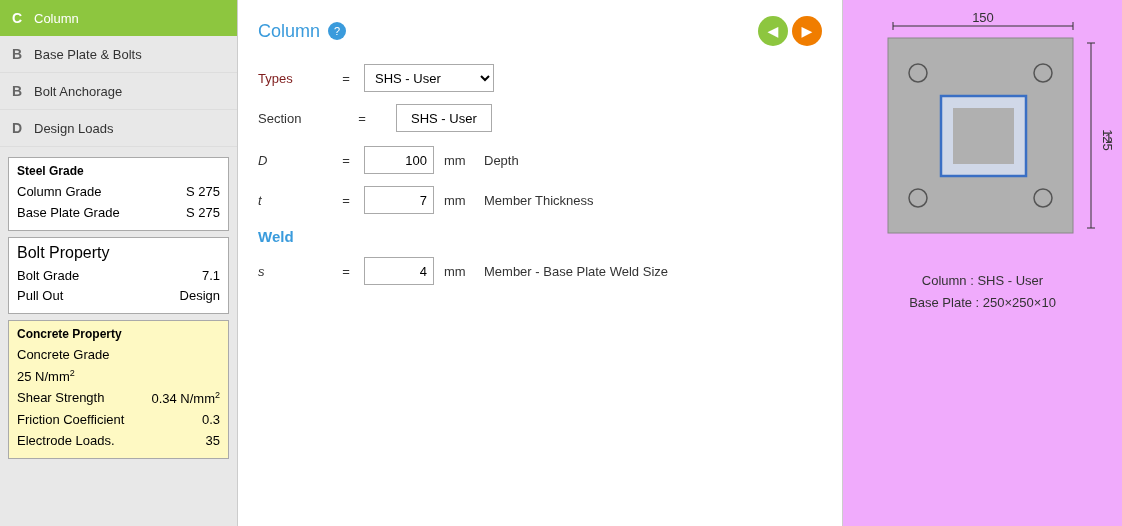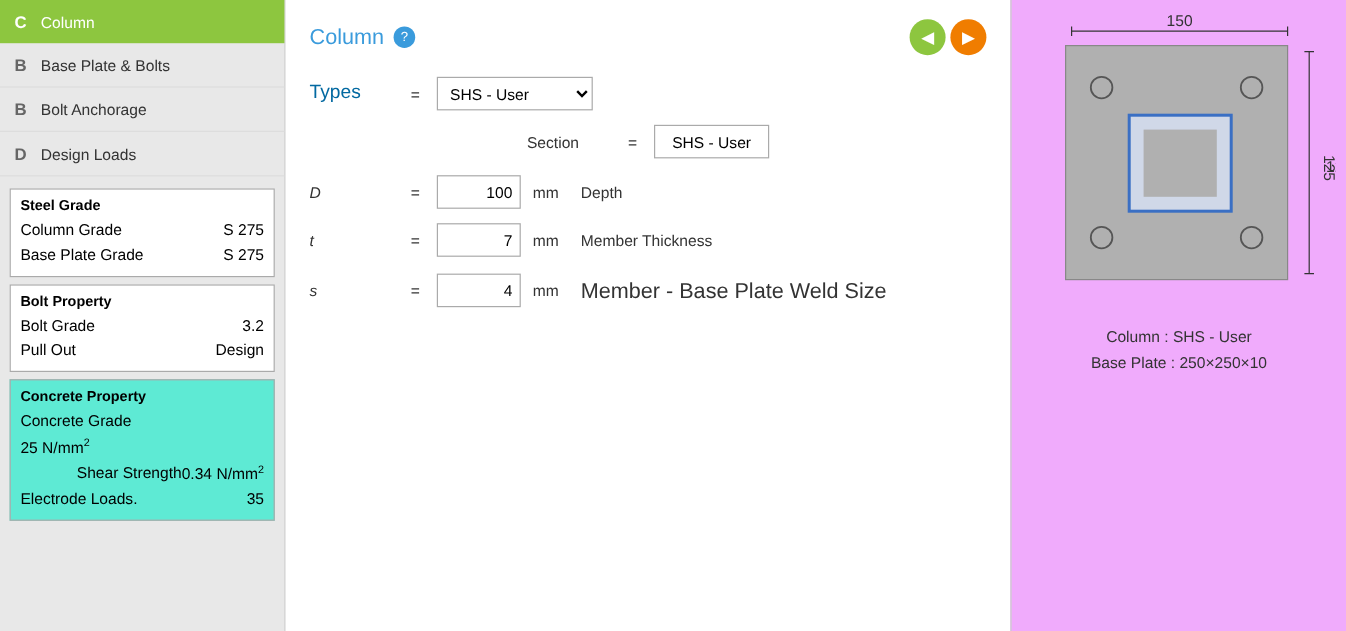--- a/index.html
+++ b/index.html
@@ -36,40 +36,44 @@
         <span>Column Grade</span>
         <span>S 275</span>
       </div>
       <div style="display:flex;justify-content:space-between;font-size:12px;line-height:1.6;">
         <span>Base Plate Grade</span>
         <span>S 275</span>
       </div>
     </div>
 
     <div style="border:1px solid #aaa;background:white;padding:6px 8px;">
-      <div style="font-weight:bold;margin-bottom:4px;font-size:12px;">Bolt Property</div>
+      <div style="font-weight:normal;margin-bottom:4px;font-size:16px;">Bolt Property</div>
       <div style="display:flex;justify-content:space-between;font-size:12px;line-height:1.6;">
         <span>Bolt Grade</span>
-        <span>3.2</span>
+        <span>7.1</span>
       </div>
       <div style="display:flex;justify-content:space-between;font-size:12px;line-height:1.6;">
         <span>Pull Out</span>
         <span>Design</span>
       </div>
     </div>
 
-    <div style="border:1px solid #aaa;background:#5eead4;padding:6px 8px;">
+    <div style="border:1px solid #aaa;background:#fef9c3;padding:6px 8px;">
       <div style="font-weight:bold;margin-bottom:4px;font-size:12px;">Concrete Property</div>
       <div style="display:flex;justify-content:space-between;font-size:12px;line-height:1.6;flex-direction:column;">
         <span>Concrete Grade</span>
         <span>25 N/mm<sup>2</sup></span>
       </div>
-      <div style="display:flex;justify-content:flex-end;font-size:12px;line-height:1.6;">
+      <div style="display:flex;justify-content:space-between;font-size:12px;line-height:1.6;">
         <span>Shear Strength</span>
         <span>0.34 N/mm<sup>2</sup></span>
+      </div>
+      <div style="display:flex;justify-content:space-between;font-size:12px;line-height:1.6;">
+        <span>Friction Coefficient</span>
+        <span>0.3</span>
       </div>
       <div style="display:flex;justify-content:space-between;font-size:12px;line-height:1.6;">
         <span>Electrode Loads.</span>
         <span>35</span>
       </div>
     </div>
   </div>
 </div>
 
 <div style="flex:1;padding:16px 20px;background:white;overflow:hidden;">
@@ -79,28 +83,28 @@
       <span style="font-size:18px;color:#3a9bdc;font-weight:normal;">Column</span>
       <span style="width:18px;height:18px;border-radius:50%;background:#3a9bdc;color:white;display:inline-flex;align-items:center;justify-content:center;font-size:11px;cursor:pointer;">?</span>
     </div>
     <div style="display:flex;gap:4px;">
       <button style="width:30px;height:30px;border-radius:50%;border:none;cursor:pointer;background:#8dc63f;color:white;font-size:14px;display:flex;align-items:center;justify-content:center;">◀</button>
       <button style="width:30px;height:30px;border-radius:50%;border:none;cursor:pointer;background:#f07d00;color:white;font-size:14px;display:flex;align-items:center;justify-content:center;">▶</button>
     </div>
   </div>
 
   <div style="display:flex;align-items:center;margin-bottom:12px;gap:10px;">
-    <span style="width:70px;font-size:16px;color:#0369a1;">Types</span>
+    <span style="width:70px;font-size:13px;color:#7f1d1d;">Types</span>
     <span style="width:16px;text-align:center;color:#333;">=</span>
     <select style="border:1px solid #aaa;padding:4px 6px;font-size:13px;background:white;height:28px;width:130px;">
       <option>SHS - User</option>
     </select>
   </div>
 
-  <div style="display:flex;align-items:center;margin-bottom:14px;gap:10px;justify-content:center;">
+  <div style="display:flex;align-items:center;margin-bottom:14px;gap:26px;">
     <span style="width:70px;font-size:13px;color:#333;">Section</span>
     <span style="width:16px;text-align:center;color:#333;">=</span>
     <button style="border:1px solid #aaa;padding:4px 14px;background:white;cursor:pointer;font-size:13px;height:28px;">SHS - User</button>
   </div>
 
   <div style="display:flex;align-items:center;margin-bottom:12px;gap:10px;">
     <span style="width:70px;font-size:13px;color:#333;font-style:italic;">D</span>
     <span style="width:16px;text-align:center;color:#333;">=</span>
     <input type="text" style="border: 1px solid rgb(170, 170, 170); padding: 4px 6px; font-size: 13px; background: white; height: 28px; width: 70px; text-align: right;" value="100">
     <span style="width:30px;color:#333;font-size:13px;">mm</span>
@@ -108,27 +112,28 @@
   </div>
 
   <div style="display:flex;align-items:center;margin-bottom:14px;gap:10px;">
     <span style="width:70px;font-size:13px;color:#333;font-style:italic;">t</span>
     <span style="width:16px;text-align:center;color:#333;">=</span>
     <input type="text" style="border: 1px solid rgb(170, 170, 170); padding: 4px 6px; font-size: 13px; background: white; height: 28px; width: 70px; text-align: right;" value="7">
     <span style="width:30px;color:#333;font-size:13px;">mm</span>
     <span style="color:#333;font-size:13px;">Member Thickness</span>
   </div>
 
+  <div style="font-size:15px;color:#3a9bdc;font-weight:bold;margin-bottom:12px;">Weld</div>
 
   <div style="display:flex;align-items:center;margin-bottom:12px;gap:10px;">
     <span style="width:70px;font-size:13px;color:#333;font-style:italic;">s</span>
     <span style="width:16px;text-align:center;color:#333;">=</span>
     <input type="text" style="border: 1px solid rgb(170, 170, 170); padding: 4px 6px; font-size: 13px; background: white; height: 28px; width: 70px; text-align: right;" value="4">
     <span style="width:30px;color:#333;font-size:13px;">mm</span>
-    <span style="color:#333;font-size:18px;">Member - Base Plate Weld Size</span>
+    <span style="color:#333;font-size:13px;">Member - Base Plate Weld Size</span>
   </div>
 </div>
 
 <div style="width:280px;flex-shrink:0;border-left:1px solid #ccc;background:#f0abfc;padding:8px;display:flex;flex-direction:column;align-items:center;">
   <svg width="260" height="260" viewBox="0 0 260 260">
 
     <line x1="40" y1="18" x2="220" y2="18" stroke="#333" stroke-width="1"></line>
     <line x1="40" y1="14" x2="40" y2="22" stroke="#333" stroke-width="1"></line>
     <line x1="220" y1="14" x2="220" y2="22" stroke="#333" stroke-width="1"></line>
     <text x="130" y="14" text-anchor="middle" font-size="12" fill="#333">150</text>

